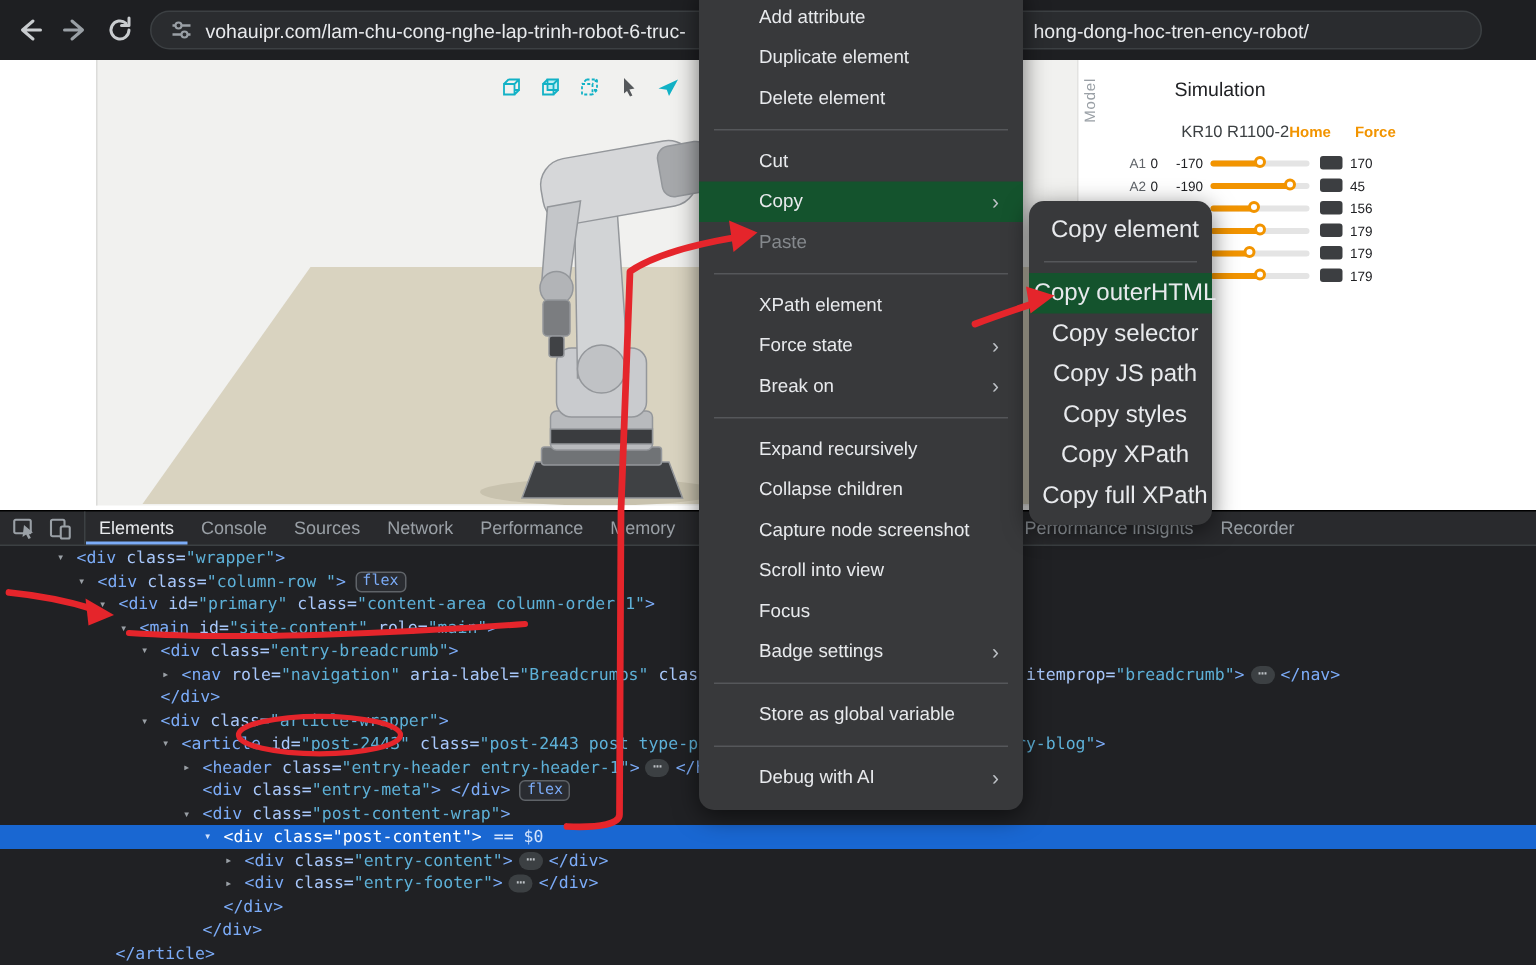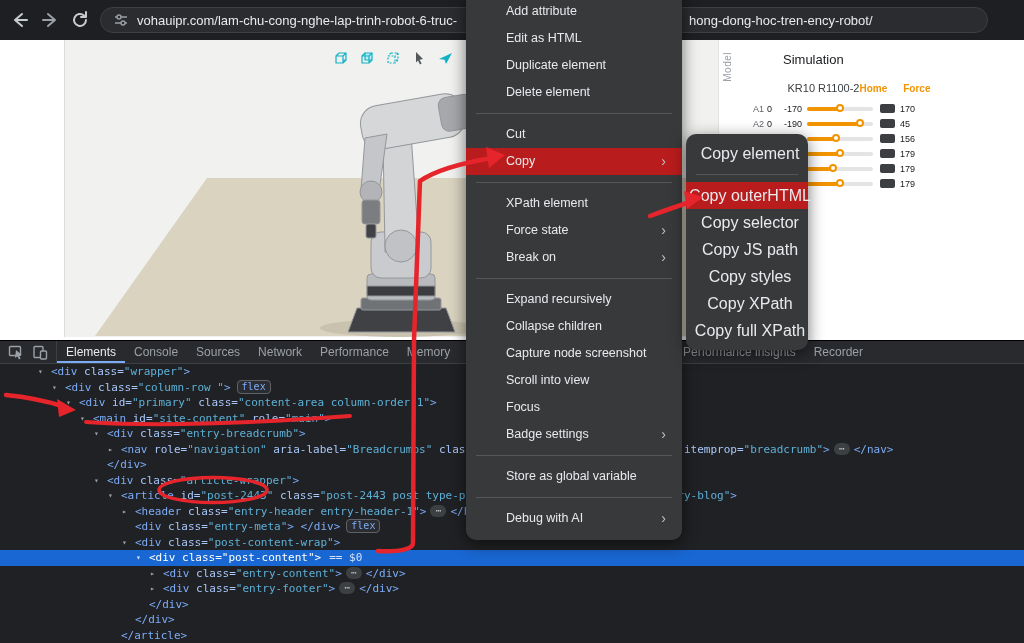--- a/index.html
+++ b/index.html
@@ -69,21 +69,21 @@
 
   
   .ctxmenu { position:absolute; left:466px; top:-10px; width:216px; background:#38393b; border-radius:10px;
              box-shadow:0 4px 16px rgba(0,0,0,.55); padding:8px 0; z-index:50; }
   .submenu { position:absolute; left:686px; top:134px; width:122px; background:#38393b; border-radius:10px;
              box-shadow:0 4px 16px rgba(0,0,0,.55); padding:6px 0; z-index:55; }
   .menu-item { height:27px; line-height:27px; padding:0 16px 0 40px; font-size:12.5px; color:#e8eaed;
                display:flex; justify-content:space-between; align-items:center; cursor:pointer; white-space:nowrap; }
   .submenu .menu-item { padding:0 10px 0 16px; font-size:16px;justify-content:center; }
   .menu-item.disabled { color:#85898d; cursor:default; }
-  .menu-item.hl { background:#b91c1c; }
+  .menu-item.hl { background:#14532d; }
   .mi-chev { color:#bdc1c6; font-size:14px; margin-left:8px; }
   .menu-sep { height:1px; background:#55575a; margin:7px 10px; }
 
   
   .annot { position:absolute; left:0; top:0; width:1024px; height:643px; z-index:100; pointer-events:none; }
 </style>
 </head>
 <body>
 
 <div class="stage">
@@ -281,43 +281,43 @@
       <div class="tree-row" style="padding-left: 94px;"><span class="tw">▾</span><span class="tk-t">&lt;div</span><span class="tk-a"> class=</span><span class="tk-v">"article-wrapper"</span><span class="tk-t">&gt;</span></div>
       <div class="tree-row" style="padding-left: 108px;"><span class="tw">▾</span><span class="tk-t">&lt;article</span><span class="tk-a"> id=</span><span class="tk-v">"post-2443"</span><span class="tk-a"> class=</span><span class="tk-v">"post-2443 post type-post status-publish hentry category-blog"</span><span class="tk-t">&gt;</span></div>
       <div class="tree-row" style="padding-left: 122px;"><span class="tw">▸</span><span class="tk-t">&lt;header</span><span class="tk-a"> class=</span><span class="tk-v">"entry-header entry-header-1"</span><span class="tk-t">&gt;</span><span class="tk-e">⋯</span><span class="tk-t">&lt;/header&gt;</span></div>
       <div class="tree-row" style="padding-left: 122px;"><span class="tw"></span><span class="tk-t">&lt;div</span><span class="tk-a"> class=</span><span class="tk-v">"entry-meta"</span><span class="tk-t">&gt;</span><span class="tk-t"> &lt;/div&gt;</span><span class="flex-badge">flex</span></div>
       <div class="tree-row" style="padding-left: 122px;"><span class="tw">▾</span><span class="tk-t">&lt;div</span><span class="tk-a"> class=</span><span class="tk-v">"post-content-wrap"</span><span class="tk-t">&gt;</span></div>
       <div class="tree-row sel" style="padding-left: 136px;"><span class="tw">▾</span><span class="tk-t">&lt;div</span><span class="tk-a"> class=</span><span class="tk-v">"post-content"</span><span class="tk-t">&gt;</span><span class="dollar-note">== $0</span></div>
       <div class="tree-row" style="padding-left: 150px;"><span class="tw">▸</span><span class="tk-t">&lt;div</span><span class="tk-a"> class=</span><span class="tk-v">"entry-content"</span><span class="tk-t">&gt;</span><span class="tk-e">⋯</span><span class="tk-t">&lt;/div&gt;</span></div>
       <div class="tree-row" style="padding-left: 150px;"><span class="tw">▸</span><span class="tk-t">&lt;div</span><span class="tk-a"> class=</span><span class="tk-v">"entry-footer"</span><span class="tk-t">&gt;</span><span class="tk-e">⋯</span><span class="tk-t">&lt;/div&gt;</span></div>
       <div class="tree-row" style="padding-left: 136px;"><span class="tw"></span><span class="tk-t">&lt;/div&gt;</span></div>
       <div class="tree-row" style="padding-left: 122px;"><span class="tw"></span><span class="tk-t">&lt;/div&gt;</span></div>
-      <div class="tree-row" style="padding-left: 108px;"><span class="tw"></span><span class="tk-t">&lt;/article&gt;</span></div>
+      <div class="tree-row" style="padding-left: 64px;"><span class="tw"></span><span class="tk-t">&lt;/article&gt;</span></div>
     </div>
 
   <div class="ctxmenu">
       <div class="menu-item">
         <span class="mi-label">Add attribute</span>
-      </div>
-      <div class="menu-item">
-        <span class="mi-label">Edit as HTML</span>
       </div>
       <div class="menu-item">
         <span class="mi-label">Duplicate element</span>
       </div>
       <div class="menu-item">
         <span class="mi-label">Delete element</span>
       </div>
       <div class="menu-sep"></div>
       <div class="menu-item">
         <span class="mi-label">Cut</span>
       </div>
       <div class="menu-item hl">
         <span class="mi-label">Copy</span>
         <span class="mi-chev">›</span>
+      </div>
+      <div class="menu-item disabled">
+        <span class="mi-label">Paste</span>
       </div>
       <div class="menu-sep"></div>
       <div class="menu-item">
         <span class="mi-label">XPath element</span>
       </div>
       <div class="menu-item">
         <span class="mi-label">Force state</span>
         <span class="mi-chev">›</span>
       </div>
       <div class="menu-item">

